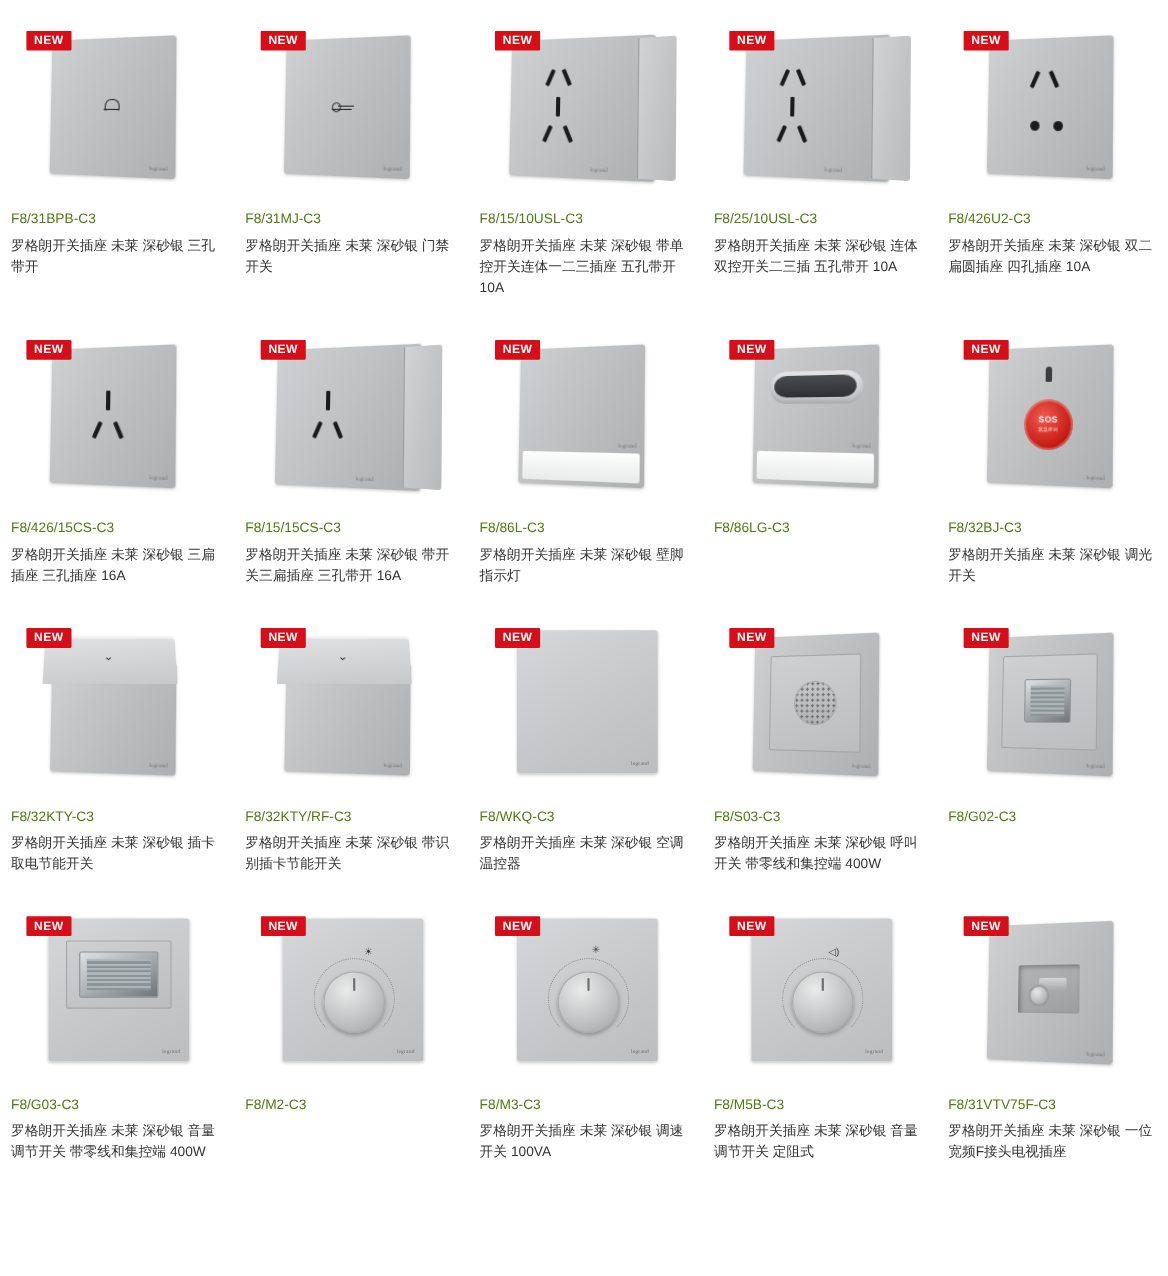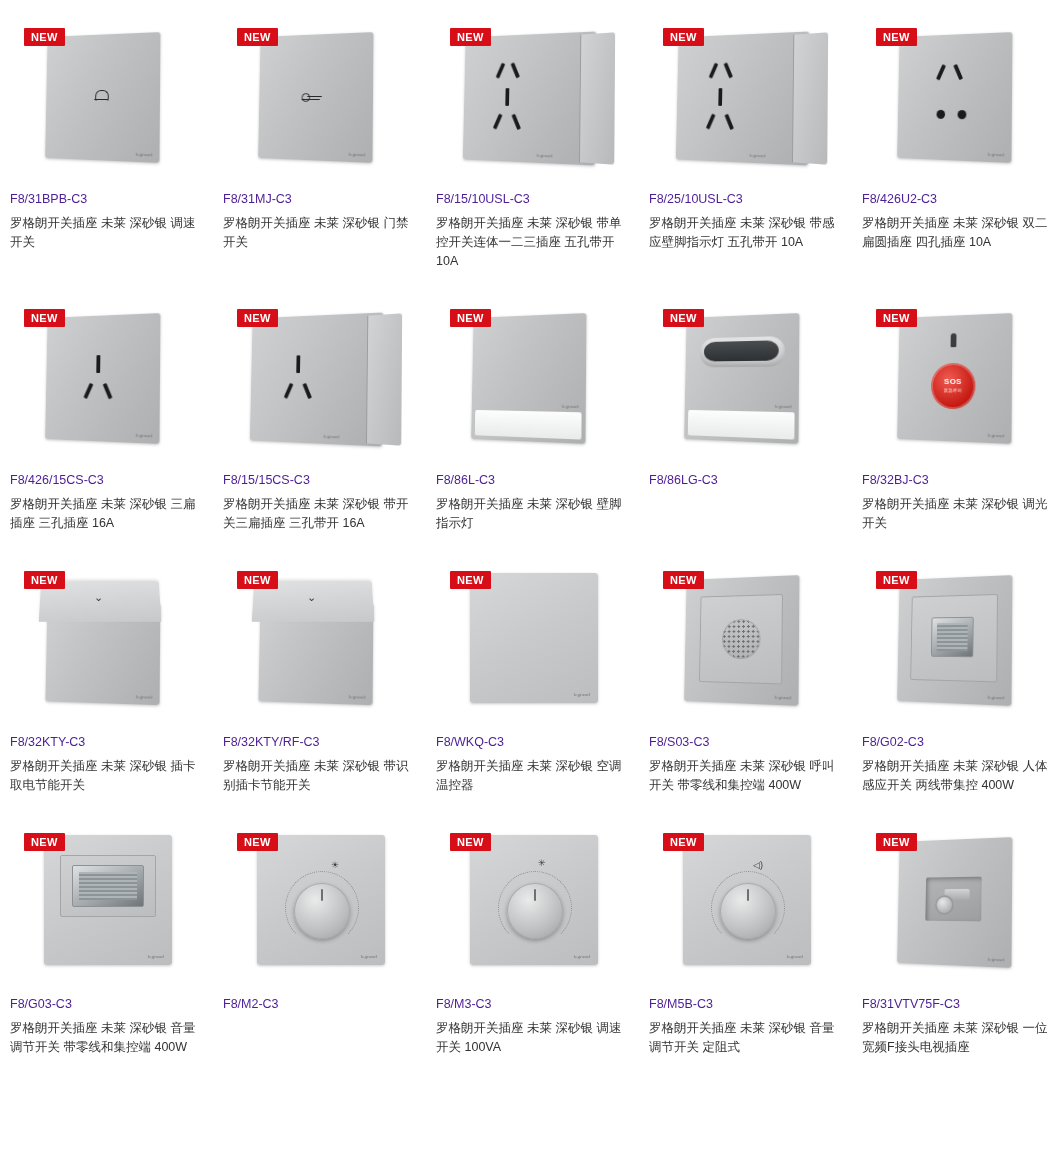--- a/index.html
+++ b/index.html
@@ -40,21 +40,21 @@
     color: #fff;
     font-size: 11px;
     font-weight: bold;
     letter-spacing: 0.4px;
     padding: 3px 7px 3px 7px;
     line-height: 12px;
     border-radius: 1px;
   }
   .sku {
     font-size: 12.5px;
-    color: #4c1d95;
+    color: #4d7c0f;
     margin: 2px 0 7px 0;
     line-height: 15px;
   }
   .desc {
     font-size: 12.5px;
     color: #333333;
     line-height: 19px;
     width: 196px;
   }
   
@@ -265,21 +265,21 @@
 
   <div class="card">
     <div class="thumb-wrap">
       <span class="badge">NEW</span>
       <div class="plate p-square">
         <div class="ico-bell" style="left:52px; top:54px;"></div>
         <span class="legrand" style="right:7px; bottom:5px;">legrand</span>
       </div>
     </div>
     <div class="sku">F8/31BPB-C3</div>
-    <div class="desc">罗格朗开关插座 未莱 深砂银 调速开关</div>
+    <div class="desc">罗格朗开关插座 未莱 深砂银 三孔带开</div>
   </div>
 
   <div class="card">
     <div class="thumb-wrap">
       <span class="badge">NEW</span>
       <div class="plate p-square">
         <div class="ico-key" style="left:46px; top:58px;"></div>
         <span class="legrand" style="right:7px; bottom:5px;">legrand</span>
       </div>
     </div>
@@ -311,21 +311,21 @@
         <div class="rocker"></div>
         <div class="mark slot-d1" style="left:38px; top:28px;"></div>
         <div class="mark slot-d2" style="left:54px; top:28px;"></div>
         <div class="mark slot-v" style="left:46px; top:54px;"></div>
         <div class="mark slot-d1" style="left:36px; top:80px;"></div>
         <div class="mark slot-d2" style="left:56px; top:80px;"></div>
         <span class="legrand" style="right:42px; bottom:5px;">legrand</span>
       </div>
     </div>
     <div class="sku">F8/25/10USL-C3</div>
-    <div class="desc">罗格朗开关插座 未莱 深砂银 带感应壁脚指示灯 五孔带开 10A</div>
+    <div class="desc">罗格朗开关插座 未莱 深砂银 连体双控开关二三插 五孔带开 10A</div>
   </div>
 
   <div class="card">
     <div class="thumb-wrap">
       <span class="badge">NEW</span>
       <div class="plate p-square">
         <div class="mark slot-d1" style="left:44px; top:30px;"></div>
         <div class="mark slot-d2" style="left:62px; top:30px;"></div>
         <div class="hole-round" style="position:absolute; left:42px; top:76px;"></div>
         <div class="hole-round" style="position:absolute; left:64px; top:76px;"></div>
@@ -462,21 +462,20 @@
       <span class="badge">NEW</span>
       <div class="plate p-square">
         <div class="frame-inner" style="left:14px; top:18px; width:90px; height:86px;"></div>
         <div class="lens-rect" style="left:36px; top:40px; width:44px; height:40px;">
           <div class="lens-inner" style="left:5px; top:5px; right:5px; bottom:5px;"></div>
         </div>
         <span class="legrand" style="right:7px; bottom:5px;">legrand</span>
       </div>
     </div>
     <div class="sku">F8/G02-C3</div>
-    <div class="desc">罗格朗开关插座 未莱 深砂银 人体感应开关 两线带集控 400W</div>
   </div>
 
   <div class="card">
     <div class="thumb-wrap">
       <span class="badge">NEW</span>
       <div class="plate p-square flat">
         <div class="frame-inner" style="left:16px; top:20px; width:96px; height:62px;"></div>
         <div class="lens-rect" style="left:28px; top:30px; width:72px; height:42px;">
           <div class="lens-inner" style="left:6px; top:6px; right:6px; bottom:6px;"></div>
         </div>

